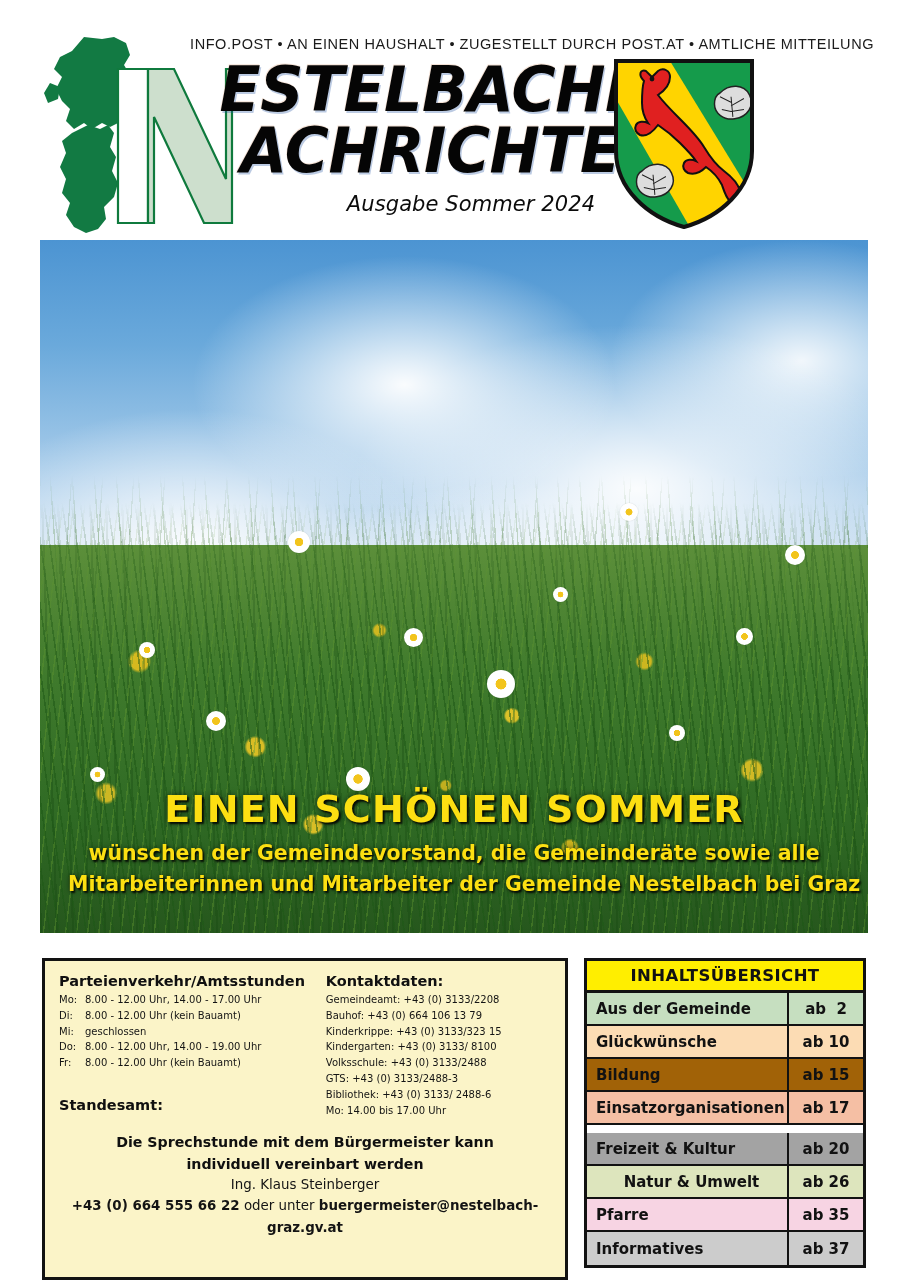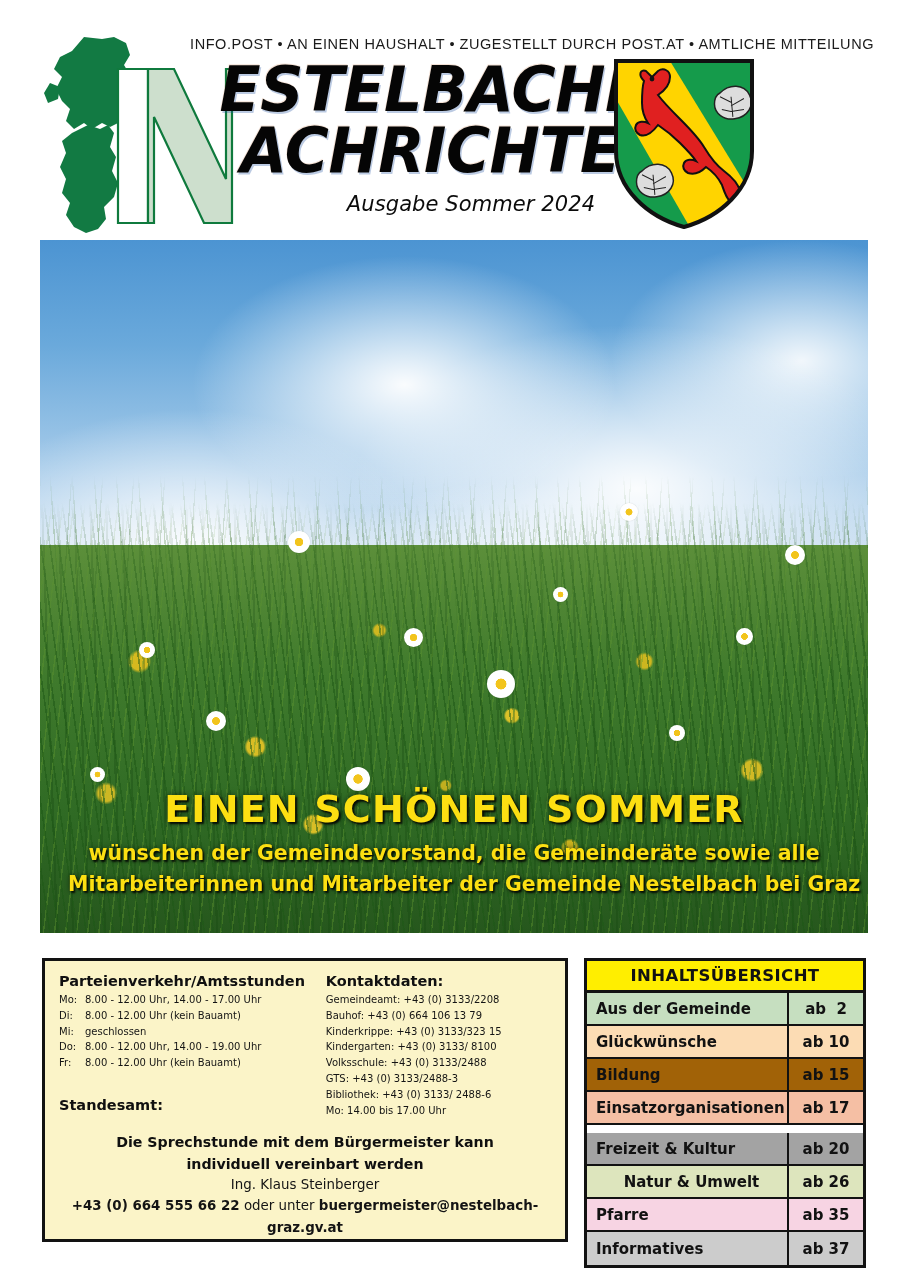--- a/index.html
+++ b/index.html
@@ -212,21 +212,21 @@
     text-shadow: 1.5px 1.5px 2px rgba(0,0,0,0.85), 0 0 5px rgba(0,0,0,0.6);
     white-space: nowrap;
   }
 
   
   .info-box {
     position: absolute;
     left: 42px;
     top: 958px;
     width: 526px;
-    height: 284px;
+    height: 322px;
     background: #fbf4c8;
     border: 3px solid #121212;
     padding: 12px 14px 10px 14px;
   }
 
   .info-cols {
     display: flex;
     gap: 12px;
   }
 

